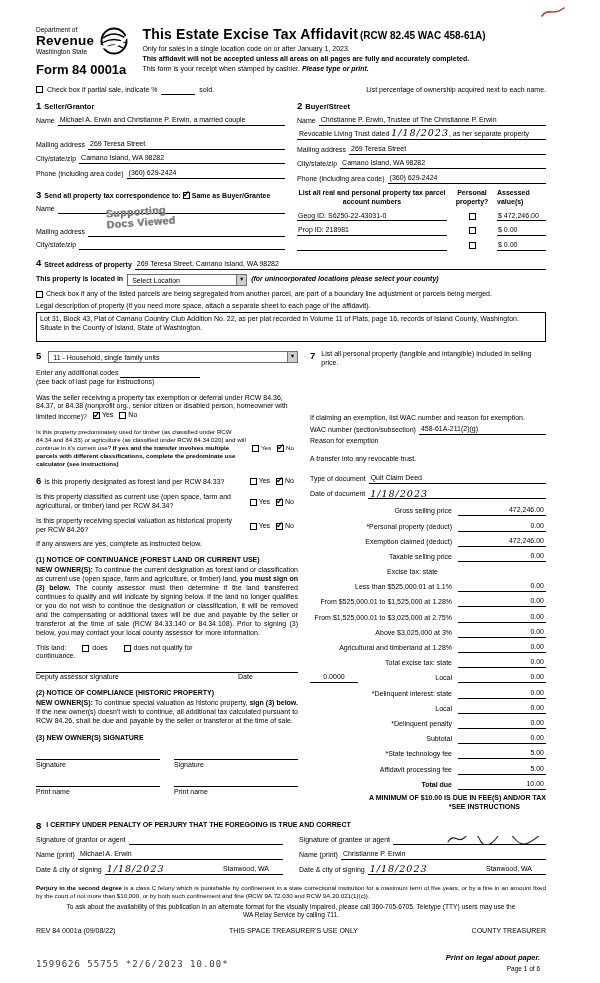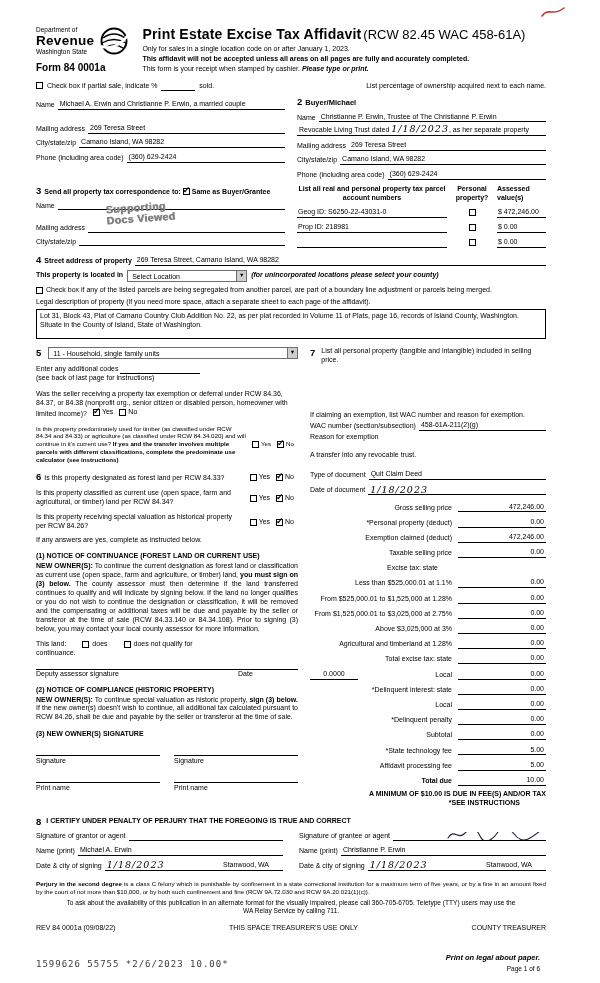--- a/index.html
+++ b/index.html
@@ -23,24 +23,24 @@
 .fspacer{height:9px}
 .wline{display:inline-block;border-bottom:1px solid #000;height:8px;vertical-align:bottom}
 .w34{width:34px}.w80{width:80px}
 .hw{font-family:"DejaVu Serif",serif;font-style:italic;font-size:9.5px;letter-spacing:1px;line-height:1}
 
 .hdr{display:flex;gap:12px}
 .logo-row{display:flex;align-items:flex-start;gap:4px}
 .dept-of{font-size:6.5px}
 .revenue{font-weight:bold;font-size:13.5px;letter-spacing:.3px;line-height:1}
 .wa-state{font-size:6.5px}
-.form-num{font-weight:bold;font-size:10px;margin-top:6px}
+.form-num{font-weight:bold;font-size:13px;margin-top:6px}
 .title-line{white-space:nowrap}
 .title{font-weight:bold;font-size:14px;letter-spacing:.2px}
-.rcw{font-weight:normal;font-size:13px}
+.rcw{font-weight:bold;font-size:10px}
 .hnote{margin-top:1px}
 .redmark{position:absolute;top:5px;right:14px}
 
 .partial-row{display:flex;justify-content:space-between;margin-top:7px;align-items:flex-end}
 .pleft span{margin-right:2px}
 
 .two-col{display:flex;gap:12px;margin-top:5px}
 .col{flex:1;min-width:0;position:relative}
 .sec-num{font-weight:bold;font-size:9.5px;margin-right:3px}
 .sec-title{font-weight:bold;font-size:7.5px}
@@ -136,21 +136,21 @@
           <path d="M5 12 Q16 4 27 12" fill="none" stroke="#000" stroke-width="1.4"></path>
           <path d="M4 17 Q16 10 28 17" fill="none" stroke="#000" stroke-width="1.4"></path>
           <path d="M7 22 Q16 16 25 22" fill="none" stroke="#000" stroke-width="1.4"></path>
           <path d="M2 20 Q18 26 31 8" fill="none" stroke="#fff" stroke-width="2.6"></path>
         </svg>
       </div>
       <div class="form-num">Form 84 0001a</div>
     </div>
     <div class="hdr-right">
       <div class="title-line">
-        <span class="title">Print Estate Excise Tax Affidavit</span>
+        <span class="title">This Estate Excise Tax Affidavit</span>
         <span class="rcw">(RCW 82.45 WAC 458-61A)</span>
       </div>
       <div class="hnote">Only for sales in a single location code on or after January 1, 2023.</div>
       <div class="hnote b">This affidavit will not be accepted unless all areas on all pages are fully and accurately completed.</div>
       <div class="hnote">
         <span>This form is your receipt when stamped by cashier.</span>
         <span class="bi">Please type or print.</span>
       </div>
     </div>
   </div>
@@ -160,40 +160,41 @@
       <span class="cb"></span>
       <span>Check box if partial sale, indicate %</span>
       <span class="wline w34"></span>
       <span>sold.</span>
     </div>
     <div class="pright">List percentage of ownership acquired next to each name.</div>
   </div>
 
   <div class="two-col">
     <section class="col">
+      <div><span class="sec-num">1</span><span class="sec-title">Seller/Grantor</span></div>
       <div class="field">
           <span class="flabel">Name</span>
           <span class="fval">Michael A. Erwin and Christianne P. Erwin, a married couple</span>
         </div>
       <div class="fspacer"></div>
       <div class="field">
           <span class="flabel">Mailing address</span>
           <span class="fval">269 Teresa Street</span>
         </div>
       <div class="field">
           <span class="flabel">City/state/zip</span>
           <span class="fval">Camano Island, WA  98282</span>
         </div>
       <div class="field">
           <span class="flabel">Phone (including area code)</span>
           <span class="fval">(360) 629-2424</span>
         </div>
     </section>
     <section class="col">
-      <div><span class="sec-num">2</span><span class="sec-title">Buyer/Michael</span></div>
+      <div><span class="sec-num">2</span><span class="sec-title">Buyer/Street</span></div>
       <div class="field">
           <span class="flabel">Name</span>
           <span class="fval">Christianne P. Erwin, Trustee of The Christianne P. Erwin</span>
         </div>
       <div class="field" style="margin-top:2px">
           <span class="fval"><span>Revocable Living Trust dated</span> <span class="hw">1/18/2023</span><span>, as her separate property</span></span>
         </div>
       <div class="field">
           <span class="flabel">Mailing address</span>
           <span class="fval">269 Teresa Street</span>

